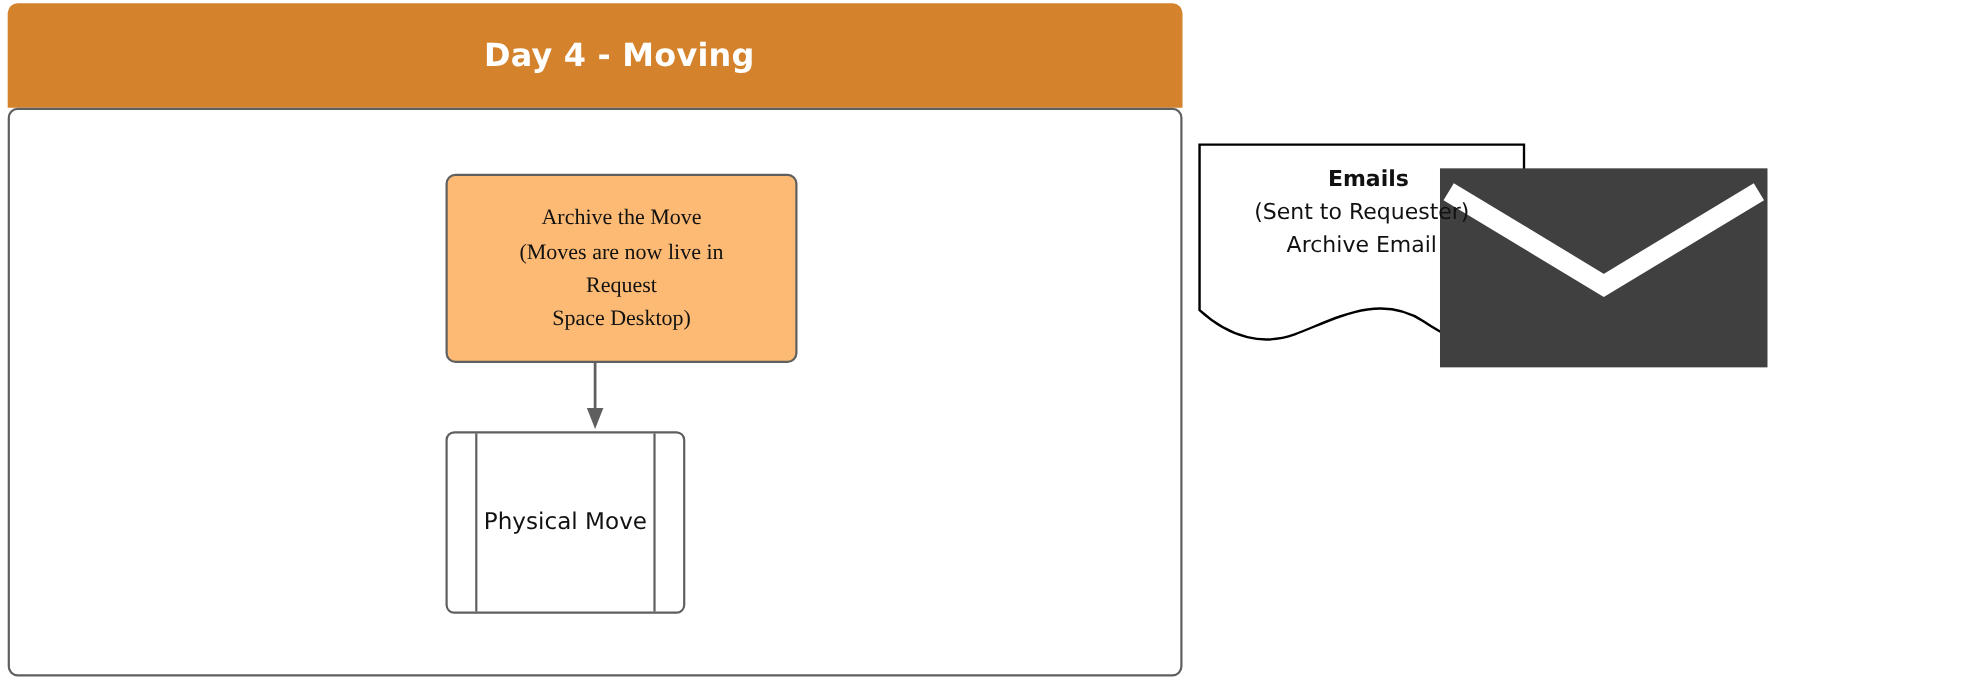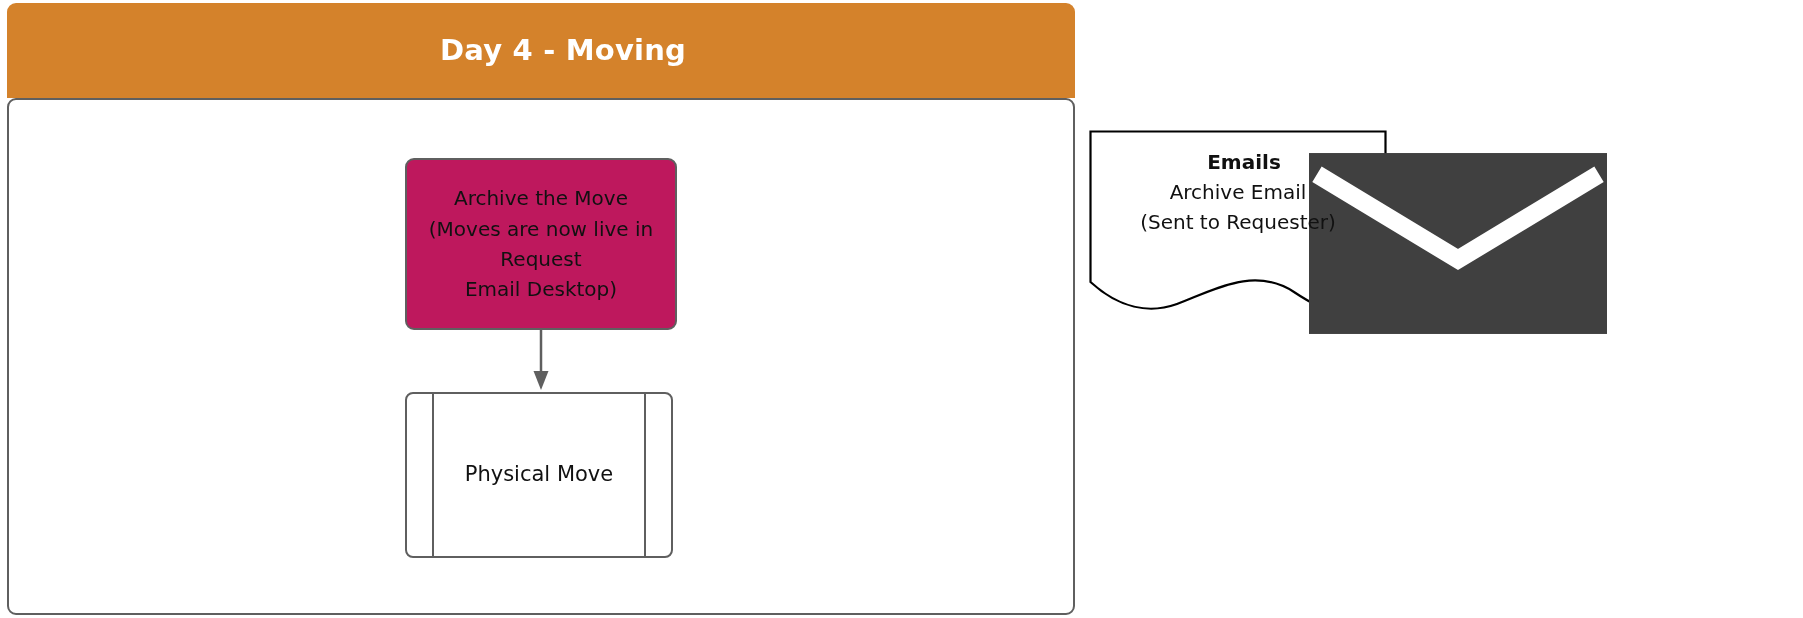--- a/index.html
+++ b/index.html
@@ -60,29 +60,30 @@
     background: #ffffff;
     border: 2px solid #5f5f5f;
     border-radius: 9px;
   }
 
   
   #archive-box {
     position: absolute;
     left: 398px;
     top: 155px;
-    width: 272px;
+    width: 320px;
     height: 172px;
     box-sizing: border-box;
-    background: #be185d;
+    background: #fdba74;
     border: 2.5px solid #5f5f5f;
     border-radius: 9px;
     display: flex;
     align-items: center;
     justify-content: center;
+    font-family: Liberation Serif, serif;
   }
   .box-text {
     text-align: center;
     color: #111111;
     font-size: 20px;
     line-height: 1.52;
     padding: 0 8px;
   }
 
   
@@ -93,21 +94,21 @@
     width: 28px;
     height: 62px;
     overflow: visible;
   }
 
   
   #physical-move-box {
     position: absolute;
     left: 398px;
     top: 389px;
-    width: 268px;
+    width: 218px;
     height: 166px;
     box-sizing: border-box;
     background: #ffffff;
     border: 2.5px solid #5f5f5f;
     border-radius: 8px;
   }
   .pp-bar {
     position: absolute;
     top: 0;
     bottom: 0;
@@ -179,21 +180,21 @@
     <div id="day-header-title">Day 4 - Moving</div>
   </div>
 
   <div id="day-body"></div>
 
   <div id="archive-box">
     <div class="box-text">
       <div>Archive the Move</div>
       <div>(Moves are now live in</div>
       <div>Request</div>
-      <div>Email Desktop)</div>
+      <div>Space Desktop)</div>
     </div>
   </div>
 
   <div id="flow-arrow">
     <svg width="28" height="62" viewBox="0 0 28 62" xmlns="http://www.w3.org/2000/svg">
       <line x1="14" y1="0" x2="14" y2="44" stroke="#5f5f5f" stroke-width="2.5"></line>
       <polygon points="14,60 6.5,41 21.5,41" fill="#5f5f5f"></polygon>
     </svg>
   </div>
 
@@ -216,17 +217,17 @@
   <div id="envelope-icon">
     <svg viewBox="0 0 56 34" xmlns="http://www.w3.org/2000/svg">
       <rect x="0" y="0" width="56" height="34" fill="#404040"></rect>
       <polyline points="1.5,4 28,20 54.5,4" fill="none" stroke="#ffffff" stroke-width="3.4"></polyline>
     </svg>
   </div>
 
   <div id="emails-note-content">
     <div id="emails-note-title">Emails</div>
     <div id="emails-note-body">
+      <div>(Sent to Requester)</div>
       <div>Archive Email</div>
-      <div>(Sent to Requester)</div>
     </div>
   </div>
 </div>
 
 </body></html>

